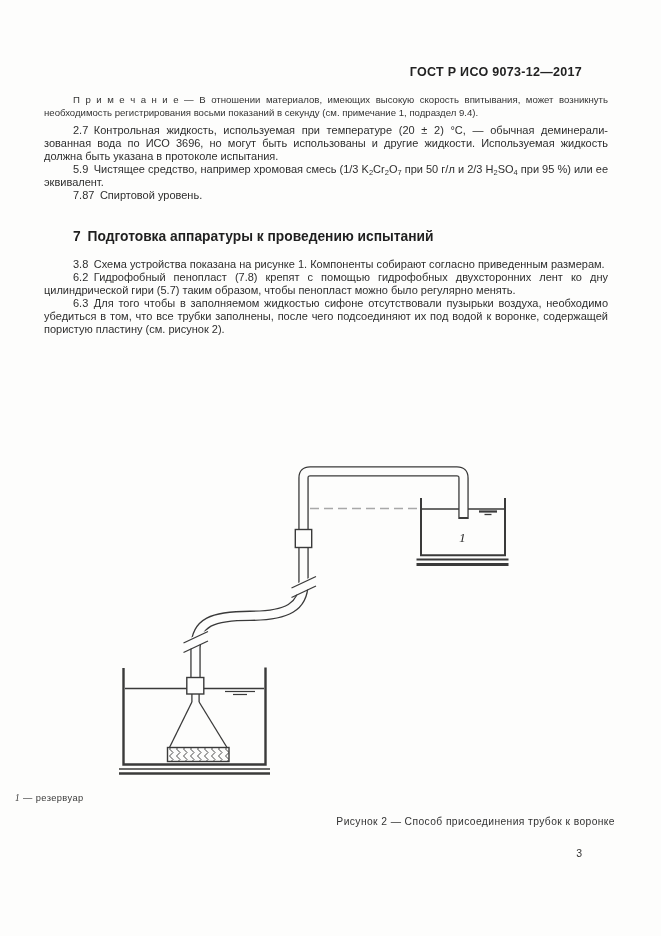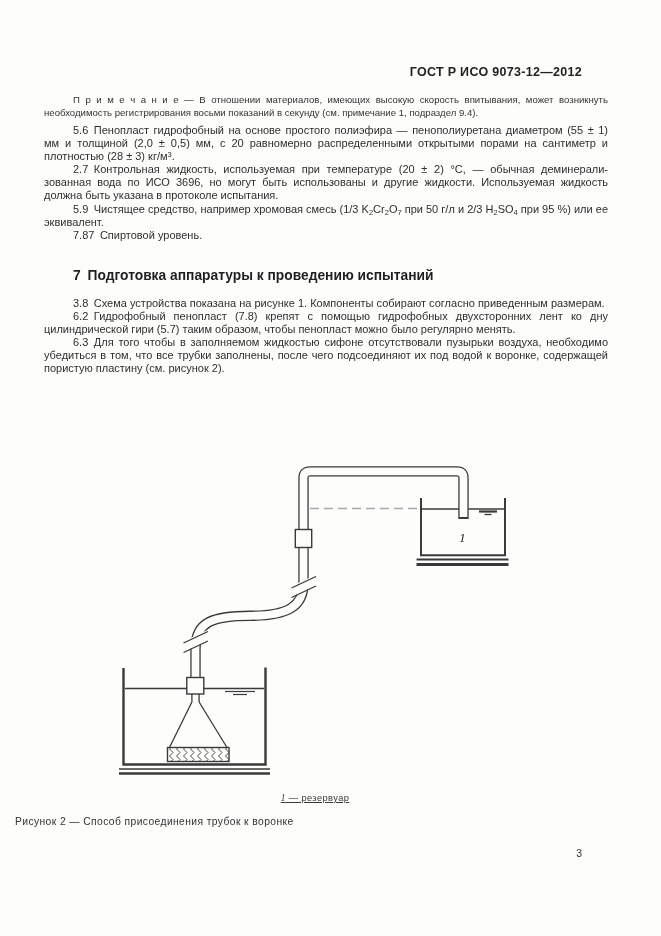--- a/index.html
+++ b/index.html
@@ -42,47 +42,45 @@
     font-weight: bold; color: #1f1f1f;
   }
   sub, sup { font-size: 7.5px; line-height: 0; }
   sup { vertical-align: 3px; }
   sub { vertical-align: -2px; }
 
   .figure-svg { position: absolute; left: 0; top: 440px; }
 
   .fig-legend {
     position: absolute; top: 793px; left: 15px; width: 600px;
-    text-align: center;
-    font-size: 9.3px; letter-spacing: 0.4px; color: #3a3a3a; text-decoration: underline;
+    font-size: 9.3px; letter-spacing: 0.4px; color: #3a3a3a;
   }
   .fig-legend .num {
     font-family: "Liberation Serif", serif;
     font-style: italic;
   }
   .fig-caption {
     position: absolute; top: 816px; left: 15px; width: 600px;
-    text-align: left;
+    text-align: right;
     font-size: 10.3px; letter-spacing: 0.4px; color: #333;
   }
   .page-number {
     position: absolute; top: 847px; right: 79px;
     font-size: 10.5px; color: #333;
   }
 </style>
 </head>
 <body>
 
 <div class="page">
 
-  <div class="doc-header">ГОСТ Р ИСО 9073-12—2012</div>
+  <div class="doc-header">ГОСТ Р ИСО 9073-12—2017</div>
 
   <div class="content">
     <p class="note">П р и м е ч а н и е — В отношении материалов, имеющих высокую скорость впитывания, может возникнуть необходимость регистрирования восьми показаний в секунду (см. примечание 1, подраздел 9.4).</p>
-    <p>5.6 Пенопласт гидрофобный на основе простого полиэфира — пенополиуретана диаметром (55 ± 1) мм и толщиной (2,0 ± 0,5) мм, с 20 равномерно распределенными открытыми порами на санти­метр и плотностью (28 ± 3) кг/м<sup>3</sup>.</p>
     <p>2.7 Контрольная жидкость, используемая при температуре (20 ± 2) °С, — обычная деминерали­зованная вода по ИСО 3696, но могут быть использованы и другие жидкости. Используемая жидкость должна быть указана в протоколе испытания.</p>
     <p>5.9 Чистящее средство, например хромовая смесь (1/3 K<sub>2</sub>Cr<sub>2</sub>O<sub>7</sub> при 50 г/л и 2/3 H<sub>2</sub>SO<sub>4</sub> при 95 %) или ее эквивалент.</p>
     <p>7.87 Спиртовой уровень.</p>
     <h2>7 Подготовка аппаратуры к проведению испытаний</h2>
     <p>3.8 Схема устройства показана на рисунке 1. Компоненты собирают согласно приведенным раз­мерам.</p>
     <p>6.2 Гидрофобный пенопласт (7.8) крепят с помощью гидрофобных двухсторонних лент ко дну цилиндрической гири (5.7) таким образом, чтобы пенопласт можно было регулярно менять.</p>
     <p>6.3 Для того чтобы в заполняемом жидкостью сифоне отсутствовали пузырьки воздуха, необходи­мо убедиться в том, что все трубки заполнены, после чего подсоединяют их под водой к воронке, содер­жащей пористую пластину (см. рисунок 2).</p>
   </div>
 
   <svg class="figure-svg" width="661" height="350" viewBox="0 440 661 350" xmlns="http://www.w3.org/2000/svg">

